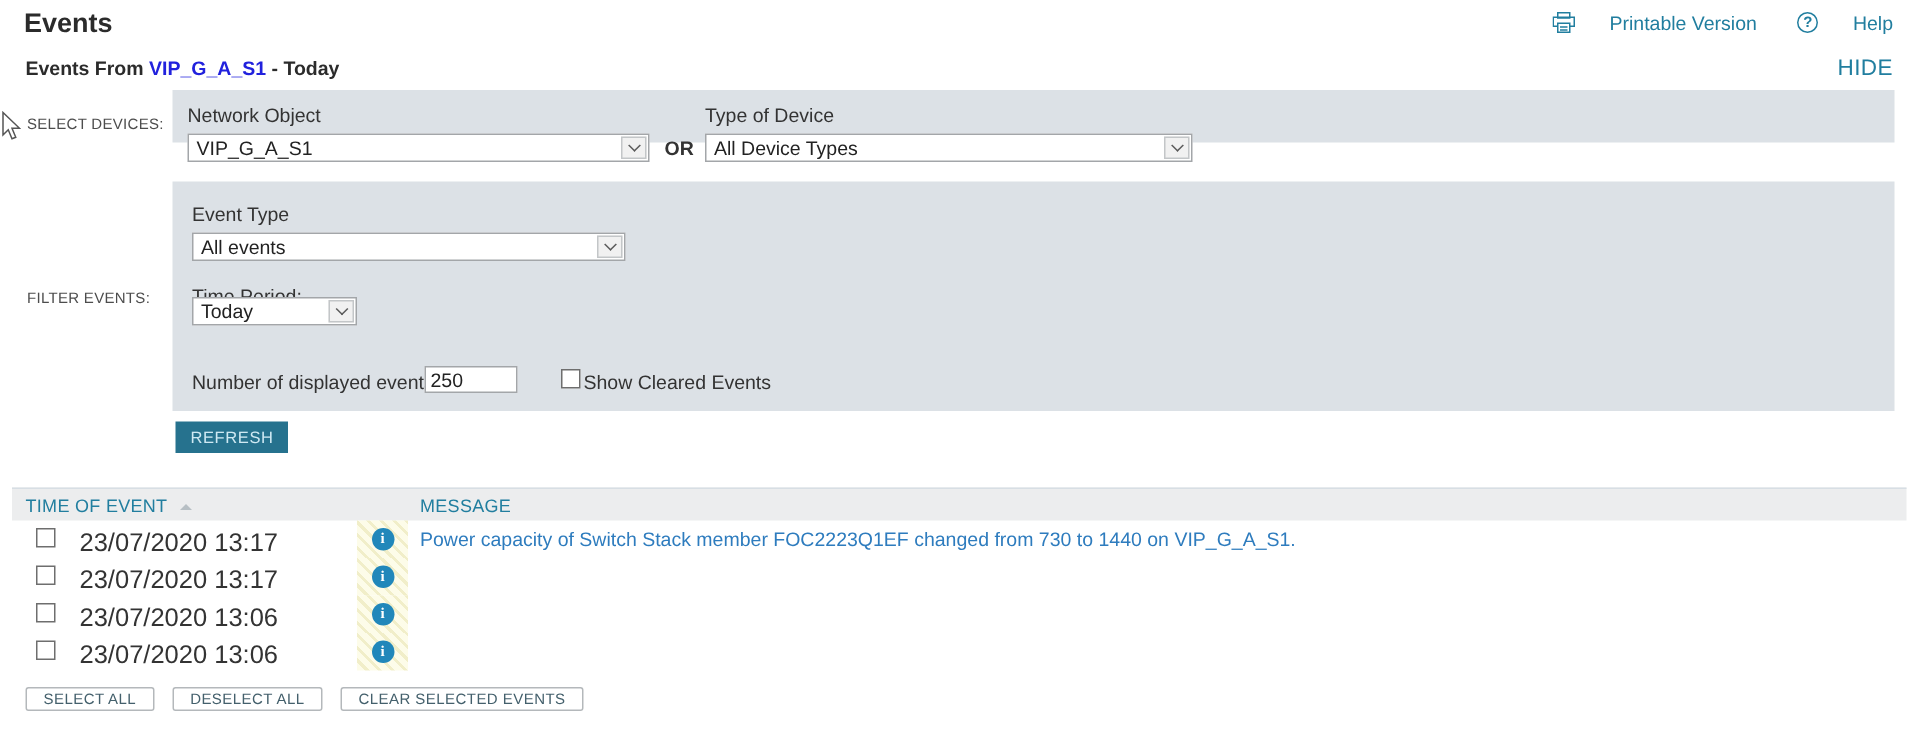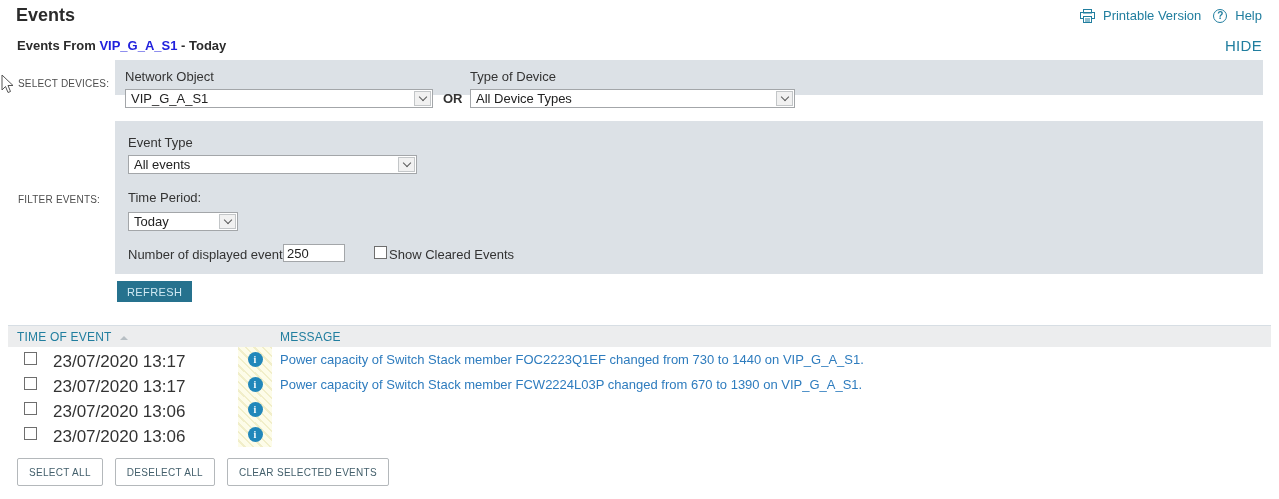--- a/index.html
+++ b/index.html
@@ -1,21 +1,21 @@
 <!DOCTYPE html>
 <html style="--accent: #217e9f; --message-link: #2e7cbe; --device-link: #2121dd; --panel-bg: #dce1e6; --refresh-bg: #26728e; --refresh-fg: #cfe9f3; --table-header-bg: #ecedee; --info-icon: #2187ba; --severity-bg: #fdfce9; --severity-stripe: #f1eec9; --text: #333333;"><head>
 <meta charset="utf-8">
 <style>
   *{box-sizing:border-box;margin:0;padding:0}
   html,body{width:1279px;height:499px;background:#fff;overflow:hidden}
   body{font-family:"Liberation Sans",sans-serif;color:var(--text);position:relative;font-size:13px}
 
   
   .page-title{position:absolute;left:16px;top:5px;font-size:18px;font-weight:700;color:#2b2b2b}
-  .toplinks{position:absolute;top:8px;right:17px;display:flex;align-items:center;gap:8px;color:var(--accent);font-size:13px}
+  .toplinks{position:absolute;top:8px;right:17px;display:flex;align-items:flex-start;gap:23px;color:var(--accent);font-size:13px}
   .tlink{color:var(--accent);text-decoration:none;cursor:pointer}
   .helpcirc{display:inline-flex;align-items:center;justify-content:center;width:14px;height:14px;border:1px solid var(--accent);border-radius:50%;font-size:10px;font-weight:700;margin-left:4px}
   .printer-svg{display:block}
 
   .subtitle{position:absolute;left:17px;top:38px;font-size:13px;font-weight:700;color:#2b2b2b}
   .devlink{color:var(--device-link);text-decoration:none;cursor:pointer}
   .hide-link{position:absolute;top:37px;right:17px;font-size:15px;color:var(--accent);text-decoration:none;letter-spacing:.3px;cursor:pointer}
 
   .side-label{position:absolute;left:18px;font-size:10px;color:#4d4d4d;letter-spacing:.2px}
   .cursor-svg{position:absolute;left:1px;top:74px}
@@ -45,21 +45,21 @@
   .tbody{position:absolute;left:0;right:0;top:347px}
   .event-row{position:relative;height:25px}
   .rowcb{left:24px;top:5px}
   .rtime{position:absolute;left:53px;top:5px;font-size:17px;color:#333}
   .icell{position:absolute;left:238px;width:34px;top:0;bottom:0;background:repeating-linear-gradient(45deg,var(--severity-bg) 0px,var(--severity-bg) 4px,var(--severity-stripe) 4px,var(--severity-stripe) 6px);display:flex;align-items:center;justify-content:center}
   .info-icon{display:inline-flex;align-items:center;justify-content:center;width:15px;height:15px;border-radius:50%;background:var(--info-icon);color:#fff;font-size:10px;font-weight:700;font-family:"Liberation Serif",serif}
   .rmsg{position:absolute;left:280px;top:5px;font-size:13px;color:var(--message-link);text-decoration:none;white-space:nowrap;cursor:pointer}
 
   
   .actions{position:absolute;left:17px;top:458px;display:flex;gap:12px}
-  .act{height:28px;padding:0 11px;background:#fff;border:1px solid #b4b8bb;border-radius:2px;color:#44606c;font-family:"Liberation Sans",sans-serif;font-size:10px;letter-spacing:.3px;cursor:pointer}
+  .act{height:16px;padding:0 11px;background:#fff;border:1px solid #b4b8bb;border-radius:2px;color:#44606c;font-family:"Liberation Sans",sans-serif;font-size:10px;letter-spacing:.3px;cursor:pointer}
 </style>
 </head>
 <body>
 
 <div class="page">
 
   <div class="page-title">Events</div>
 
   <div class="toplinks">
     <span>
@@ -110,21 +110,21 @@
 
   <div class="panel panel2">
     <div class="plabel" style="left:13px;top:14px">Event Type</div>
     <div class="combo" style="left:13px;top:34px;width:289px">
       <span class="cval">All events</span>
       <span class="carrow">
           <i></i>
         </span>
     </div>
     <div class="plabel" style="left:13px;top:69px">Time Period:</div>
-    <div class="combo" style="left:13px;top:91px;width:110px">
+    <div class="combo" style="left:13px;top:77px;width:110px">
       <span class="cval">Today</span>
       <span class="carrow">
           <i></i>
         </span>
     </div>
     <div class="plabel" style="left:13px;top:126px">Number of displayed events:</div>
     <input class="numinput" type="text" value="250" style="">
     <input type="checkbox" class="cb-cleared" style="">
     <div class="plabel" style="left:274px;top:126px">Show Cleared Events</div>
   </div>
@@ -148,21 +148,20 @@
           <span class="info-icon">i</span>
         </span>
       <a class="rmsg">Power capacity of Switch Stack member FOC2223Q1EF changed from 730 to 1440 on VIP_G_A_S1.</a>
     </div>
     <div class="event-row">
       <input type="checkbox" class="rowcb" style="">
       <span class="rtime">23/07/2020 13:17</span>
       <span class="icell">
           <span class="info-icon">i</span>
         </span>
-      <a class="rmsg">Power capacity of Switch Stack member FCW2224L03P changed from 670 to 1390 on VIP_G_A_S1.</a>
     </div>
     <div class="event-row">
       <input type="checkbox" class="rowcb" style="">
       <span class="rtime">23/07/2020 13:06</span>
       <span class="icell">
           <span class="info-icon">i</span>
         </span>
     </div>
     <div class="event-row">
       <input type="checkbox" class="rowcb" style="">

